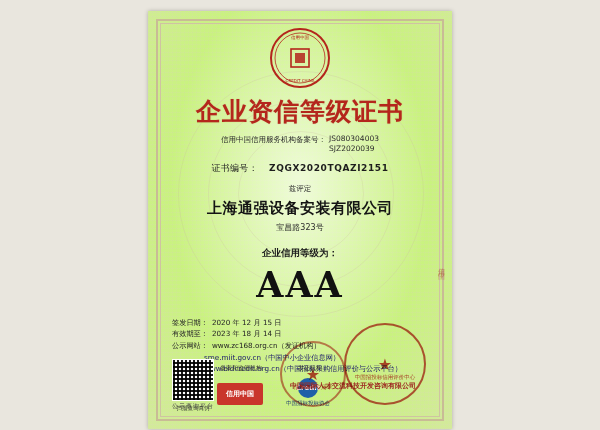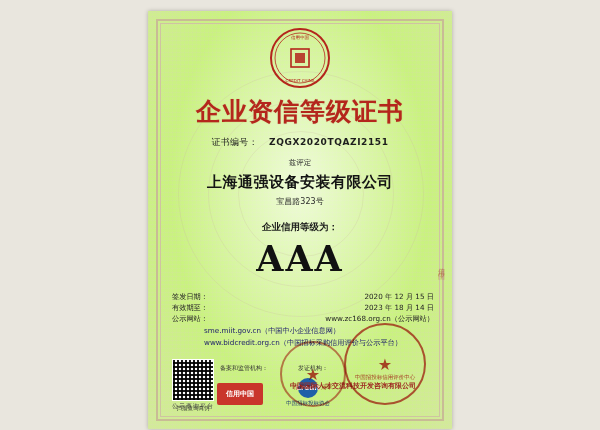--- a/index.html
+++ b/index.html
@@ -160,21 +160,21 @@
     color: #111111;
   }
 
   .meta {
     margin-top: 12px;
     padding-left: 6px;
     font-size: 7.2px;
     color: #222;
     line-height: 1.55;
   }
-  .meta-row { display: flex; justify-content: space-between; }
+  .meta-row { display: flex; }
   .meta-key { white-space: nowrap; }
   .meta-val { margin-left: 4px; white-space: nowrap; }
   .meta-links { margin-top: 1px; }
   .meta-links div { white-space: nowrap; color: #1a1a6a; }
 
   
   .footer {
     position: absolute;
     left: 4px;
     right: 4px;
@@ -338,20 +338,27 @@
           <circle cx="31" cy="31" r="25" fill="none" stroke="#b4261c" stroke-width="0.8"></circle>
           <rect x="22" y="22" width="18" height="18" fill="none" stroke="#b4261c" stroke-width="1.6"></rect>
           <rect x="26" y="26" width="10" height="10" fill="#b4261c" opacity="0.85"></rect>
           <text x="31" y="12" text-anchor="middle" font-size="4.5" fill="#b4261c" font-family="DejaVu Sans">信用中国</text>
           <text x="31" y="55" text-anchor="middle" font-size="4" fill="#b4261c" font-family="DejaVu Sans">CREDIT CHINA</text>
         </svg>
       </div>
 
       <div class="title">企业资信等级证书</div>
 
+      <div class="record-block">
+        <div class="record-label">信用中国信用服务机构备案号：</div>
+        <div class="record-values">
+          <div>JS080304003</div>
+          <div>SJZ2020039</div>
+        </div>
+      </div>
 
       <div class="cert-no">
         <span class="cno-label">证书编号：</span>
         <span class="cno-value">ZQGX2020TQAZI2151</span>
       </div>
 
       <div class="awarded">兹评定</div>
 
       <div class="company">上海通强设备安装有限公司</div>
       <div class="company-addr">宝昌路323号</div>
@@ -363,21 +370,21 @@
         <div class="meta-row">
           <span class="meta-key">签发日期：</span>
           <span class="meta-val">2020 年 12 月 15 日</span>
         </div>
         <div class="meta-row">
           <span class="meta-key">有效期至：</span>
           <span class="meta-val">2023 年 18 月 14 日</span>
         </div>
         <div class="meta-row">
           <span class="meta-key">公示网站：</span>
-          <span class="meta-val">www.zc168.org.cn（公示网站）</span>
+          <span class="meta-val">www.zc168.org.cn（发证机构）</span>
         </div>
         <div class="meta-links">
           <div style="padding-left:32px">sme.miit.gov.cn（中国中小企业信息网）</div>
           <div style="padding-left:32px">www.bidcredit.org.cn（中国招标采购信用评价与公示平台）</div>
         </div>
       </div>
 
       <div class="footer">
         <div class="qr"></div>
         <div class="qr-caption">扫描查询真伪</div>

